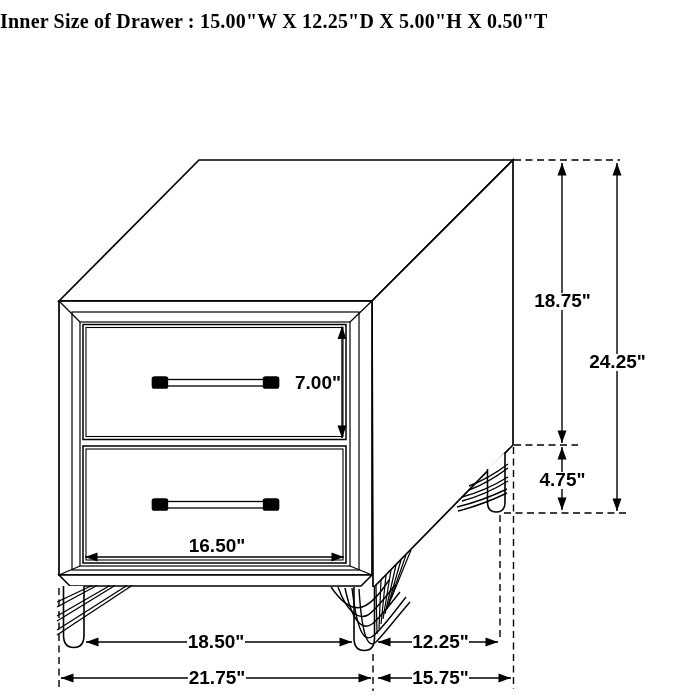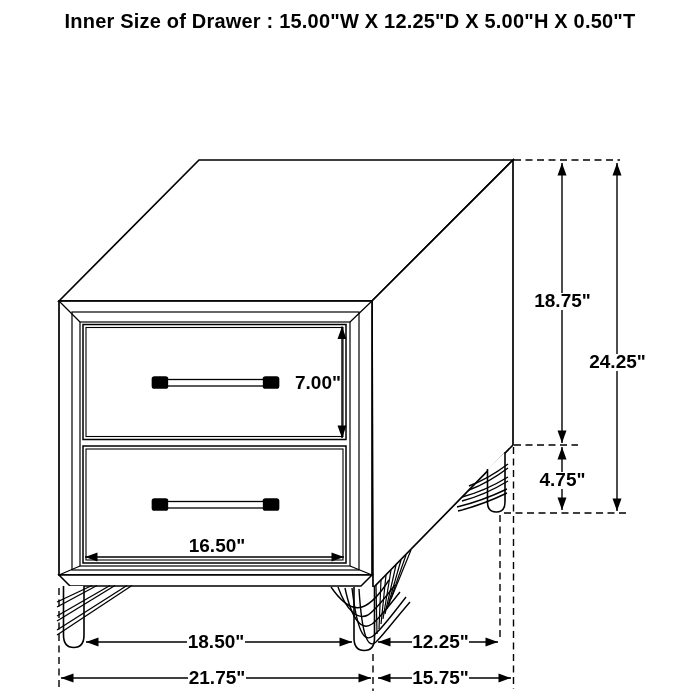--- a/index.html
+++ b/index.html
@@ -3,22 +3,23 @@
 <meta charset="utf-8">
 <style>
   html,body{margin:0;padding:0;}
   body{
     width:700px;height:700px;background:#ffffff;overflow:hidden;
     font-family:"Liberation Sans", sans-serif;
   }
   .canvas{position:relative;width:700px;height:700px;background:#ffffff;}
   .title{
     position:absolute;top:10px;left:0;width:700px;
-    text-align:center;font-size:20px;font-weight:bold;color:#000;
+    text-align:left;font-size:20px;font-weight:bold;color:#000;
     letter-spacing:0.2px;
+    font-family:Liberation Serif, serif;
   }
   svg{position:absolute;top:0;left:0;}
   .dim-label{
     font-family:"Liberation Sans", sans-serif;
     font-size:19px;font-weight:bold;fill:#000;
   }
 </style>
 </head>
 <body>
 

